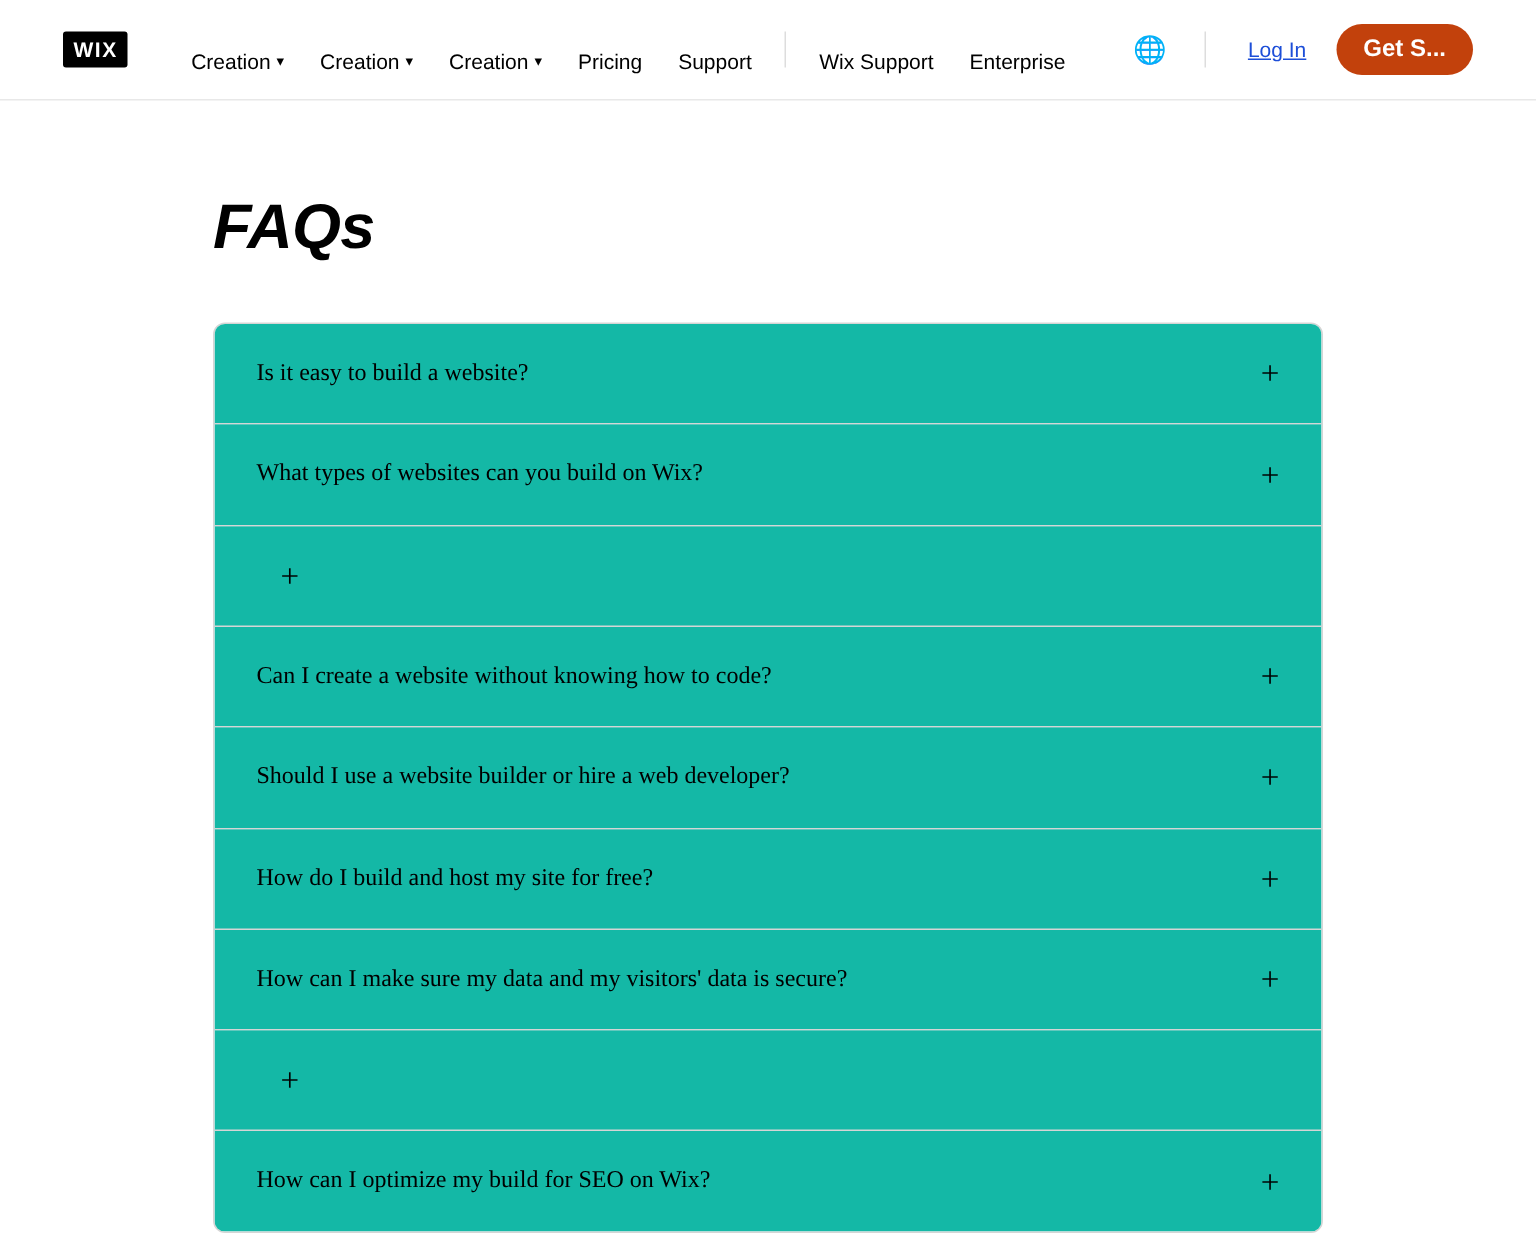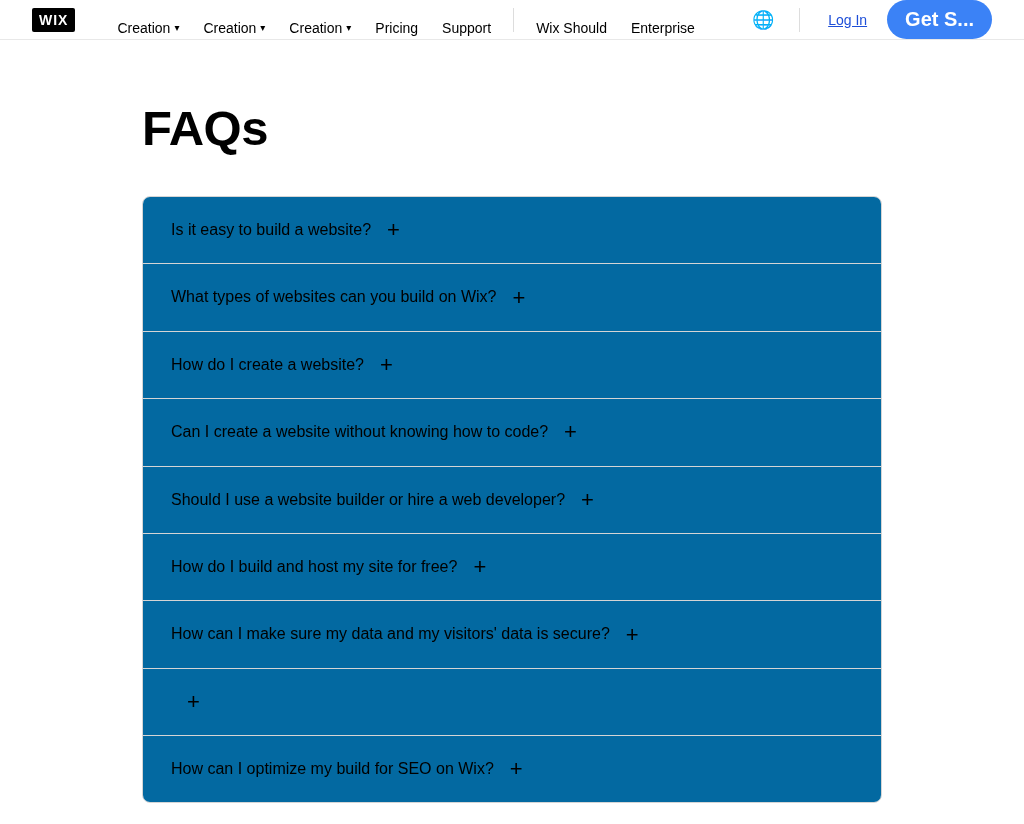--- a/index.html
+++ b/index.html
@@ -12,22 +12,22 @@
       font-family: 'Helvetica Neue', Helvetica, Arial, sans-serif;
       background: #fff;
       color: #000;
       width: 1024px;
       min-height: 824px;
     }
 
     
     .navbar {
       display: flex;
-      padding: 0 32px;
-      height: 40px;
+      padding: 0 42px;
+      height: 67px;
       border-bottom: 1px solid #e8e8e8;
       background: #fff;
       position: sticky;
       top: 0;
       z-index: 100;
     }
 
     .navbar-logo {
       display: flex;
       align-items: center;
@@ -99,66 +99,69 @@
       cursor: pointer;
       font-size: 14px;
       font-weight: 500;
       color: #1d4ed8;
       padding: 6px 8px;
       border-radius: 4px;
       text-decoration: underline;
     }
 
     .get-started-btn {
-      background: #3b82f6;
+      background: #c2410c;
       color: #fff;
       border: none;
       border-radius: 100px;
       padding: 8px 18px;
-      font-size: 20px;
+      font-size: 16px;
       font-weight: 600;
       cursor: pointer;
       white-space: nowrap;
     }
 
     .chevron-icon {
       font-size: 10px;
       margin-left: 1px;
     }
 
     
     .main-content {
       max-width: 820px;
       margin: 0 auto;
       padding: 60px 40px 40px 40px;
     }
 
     .page-title {
-      font-size: 49px;
+      font-size: 42px;
       font-weight: 700;
       color: #000;
       margin-bottom: 40px;
       letter-spacing: -0.5px;
+      font-style: italic;
     }
 
     
     .faq-container {
       border: 1px solid #d5d5d5;
       border-radius: 8px;
       overflow: hidden;
     }
 
     .faq-item {
       display: flex;
       align-items: center;
+      justify-content: space-between;
       padding: 22px 28px;
       border-bottom: 1px solid #d5d5d5;
       cursor: pointer;
-      background: #0369a1;
+      background: #14b8a6;
       transition: background 0.15s;
+      font-family: Liberation Serif, serif;
     }
 
     .faq-item:last-child {
       border-bottom: none;
     }
 
     .faq-question {
       font-size: 16px;
       font-weight: 500;
       color: #000;
@@ -196,21 +199,21 @@
       <span class="chevron-icon">▾</span>
     </a>
     <a class="nav-item">
       <span>Pricing</span>
     </a>
     <a class="nav-item">
       <span>Support</span>
     </a>
     <div class="nav-separator"></div>
     <a class="nav-item">
-      <span>Wix Should</span>
+      <span>Wix Support</span>
     </a>
     <a class="nav-item">
       <span>Enterprise</span>
     </a>
   </div>
 
   <div class="navbar-right">
     <button class="globe-btn">
       <span>🌐</span>
     </button>
@@ -229,21 +232,20 @@
       <span class="faq-question">Is it easy to build a website?</span>
       <span class="faq-plus">+</span>
     </div>
 
     <div class="faq-item">
       <span class="faq-question">What types of websites can you build on Wix?</span>
       <span class="faq-plus">+</span>
     </div>
 
     <div class="faq-item">
-      <span class="faq-question">How do I create a website?</span>
       <span class="faq-plus">+</span>
     </div>
 
     <div class="faq-item">
       <span class="faq-question">Can I create a website without knowing how to code?</span>
       <span class="faq-plus">+</span>
     </div>
 
     <div class="faq-item">
       <span class="faq-question">Should I use a website builder or hire a web developer?</span>

